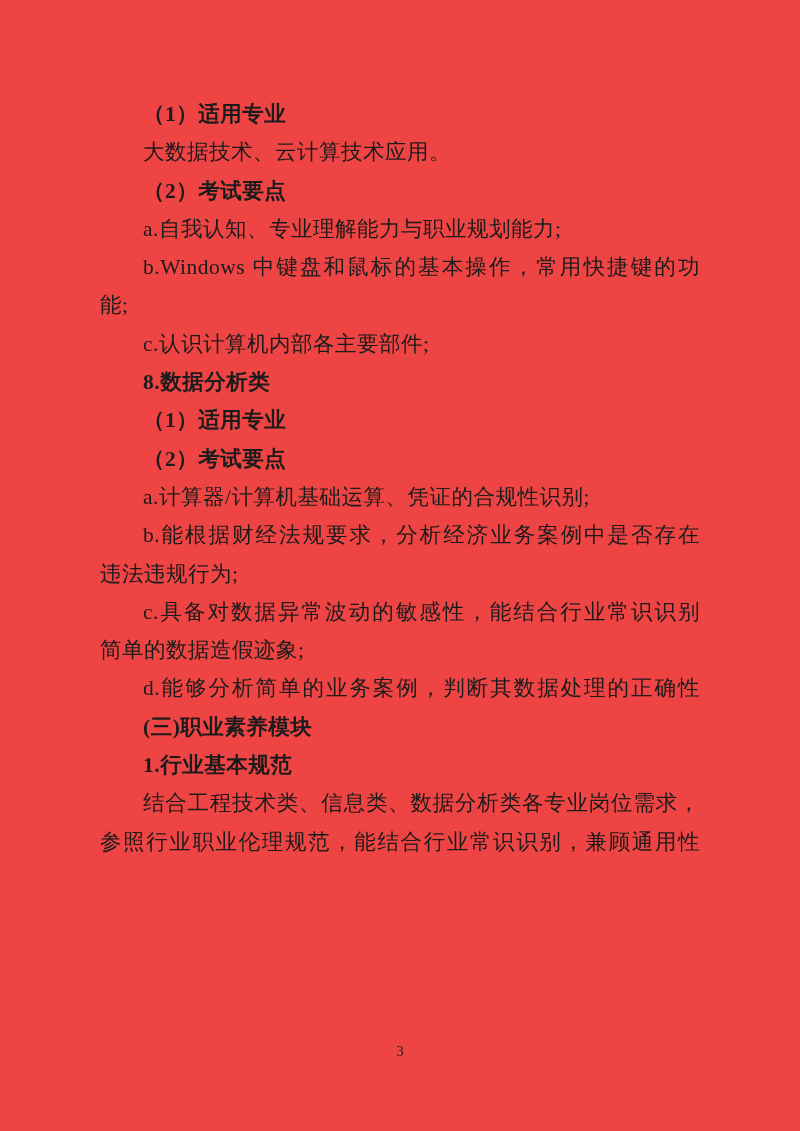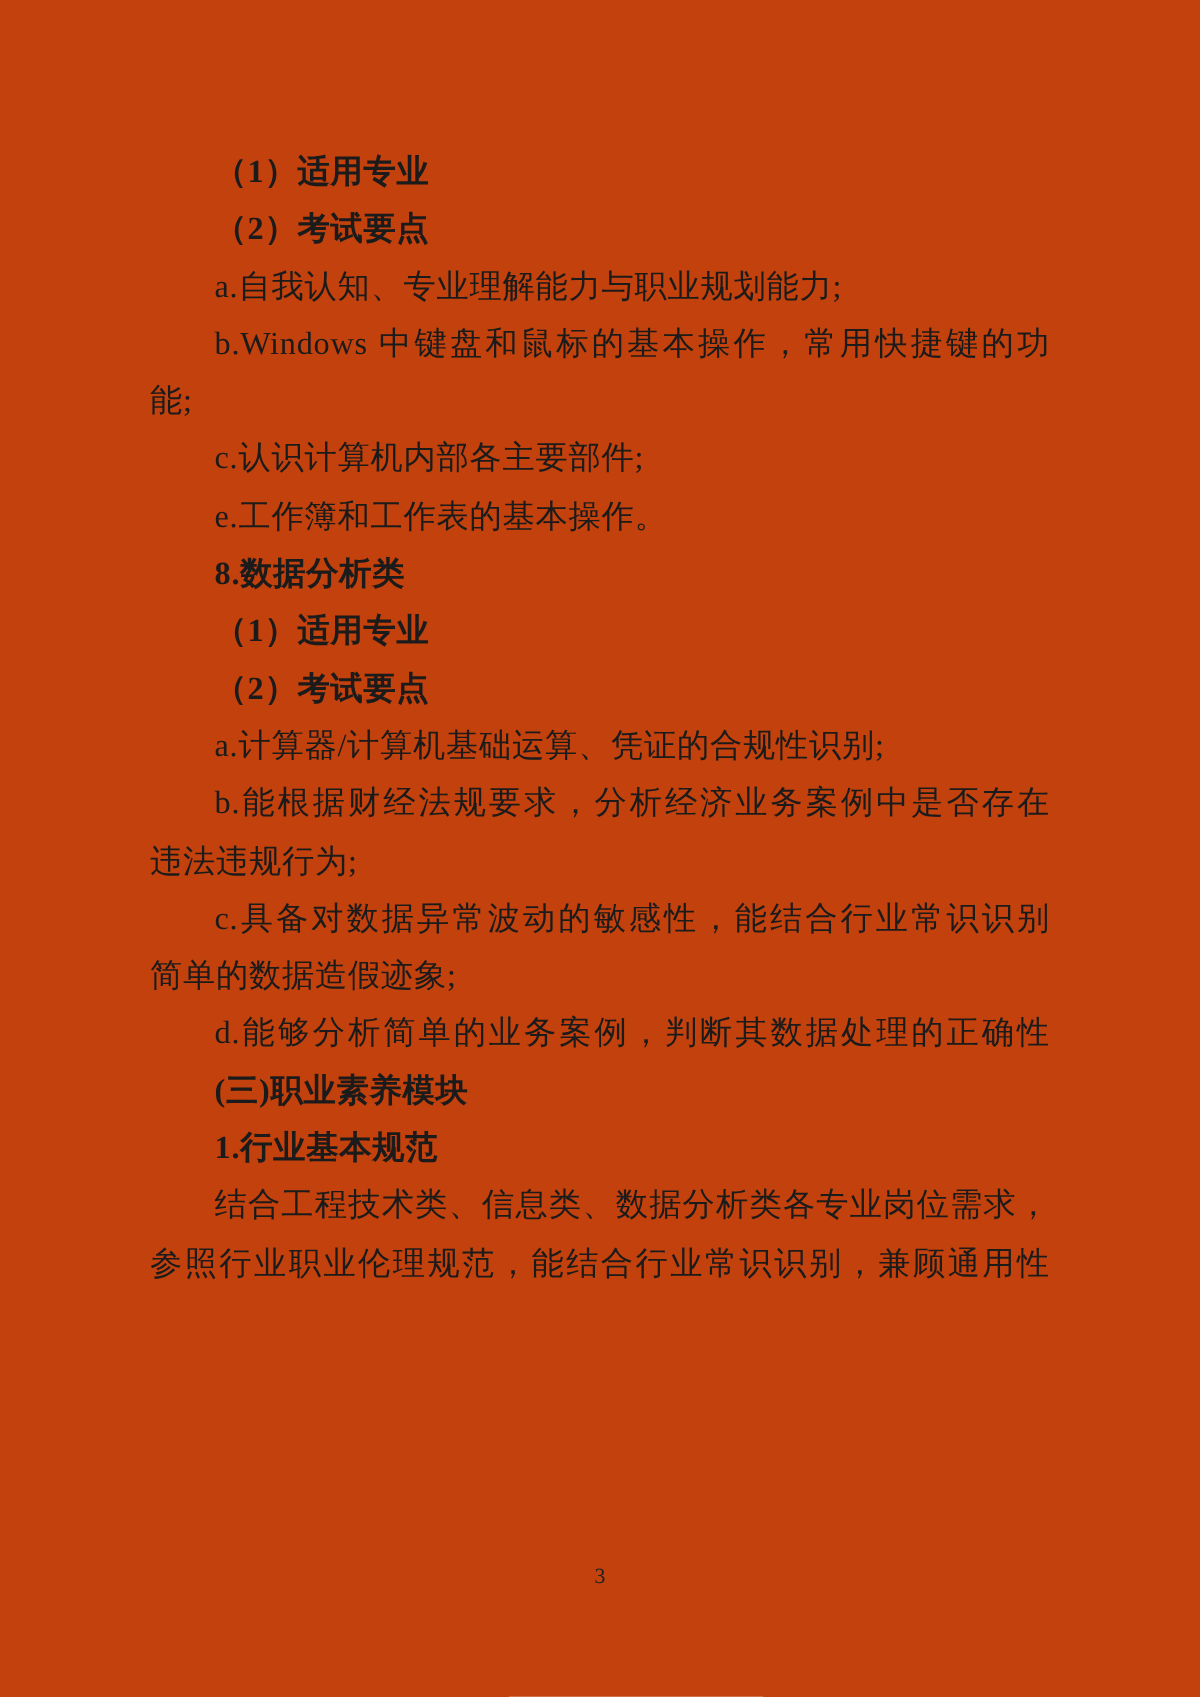--- a/index.html
+++ b/index.html
@@ -11,21 +11,21 @@
     height: 1131px;
     background: #ffffff;
     position: relative;
     overflow: hidden;
     font-family: "Liberation Serif", "DejaVu Serif", serif;
     color: #1b1b1b;
   }
   .page {
     position: absolute;
     inset: 0;
-    background: #c2410c;
+    background: #ef4444;
   }
   .content {
     position: absolute;
     left: 100px;
     top: 95px;
     width: 600px;
   }
   .line {
     height: 38.3px;
     line-height: 38.3px;
@@ -54,26 +54,26 @@
     line-height: 20px;
     color: #222222;
   }
 </style>
 </head>
 <body>
 
 <div class="page">
   <main class="content">
       <div class="line bold indent">（1）适用专业</div>
+      <div class="line indent">大数据技术、云计算技术应用。</div>
       <div class="line bold indent">（2）考试要点</div>
       <div class="line indent">a.自我认知、专业理解能力与职业规划能力;</div>
       <div class="line indent justify">b.Windows 中键盘和鼠标的基本操作，常用快捷键的功</div>
       <div class="line">能;</div>
       <div class="line indent">c.认识计算机内部各主要部件;</div>
-      <div class="line indent">e.工作簿和工作表的基本操作。</div>
       <div class="line bold indent">8.数据分析类</div>
       <div class="line bold indent">（1）适用专业</div>
       <div class="line bold indent">（2）考试要点</div>
       <div class="line indent">a.计算器/计算机基础运算、凭证的合规性识别;</div>
       <div class="line indent justify">b.能根据财经法规要求，分析经济业务案例中是否存在</div>
       <div class="line">违法违规行为;</div>
       <div class="line indent justify">c.具备对数据异常波动的敏感性，能结合行业常识识别</div>
       <div class="line">简单的数据造假迹象;</div>
       <div class="line indent justify">d.能够分析简单的业务案例，判断其数据处理的正确性</div>
       <div class="line bold indent">(三)职业素养模块</div>

